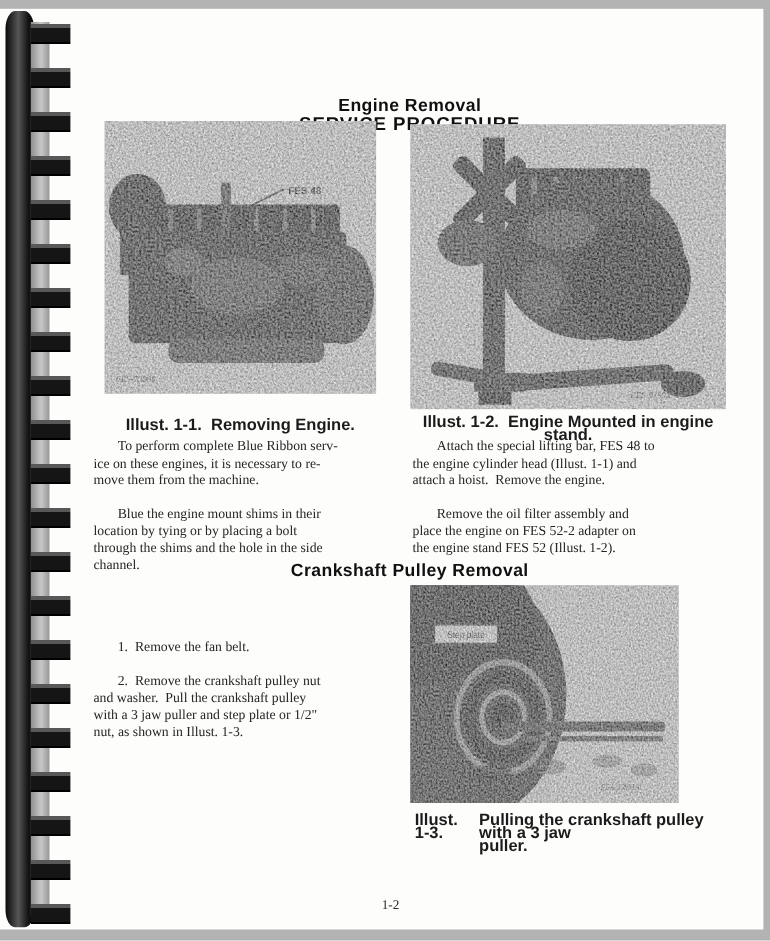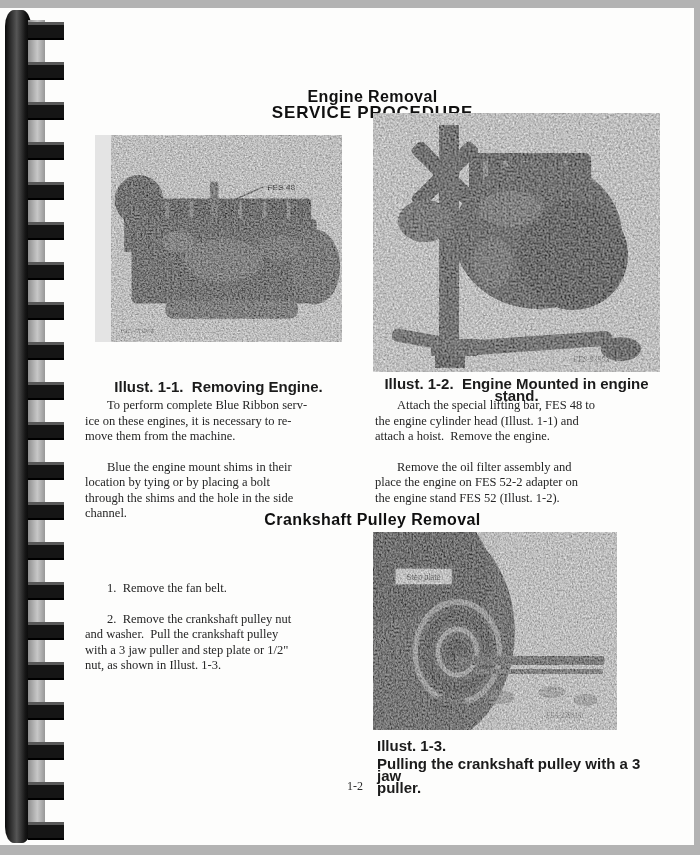--- a/index.html
+++ b/index.html
@@ -53,21 +53,21 @@
   .caption {
     font-family:"Liberation Sans", sans-serif; font-weight:bold;
     font-size:15px; color:#1b1b1b; text-align:center; line-height:12px;
   }
   .caption-hang { display:flex; gap:6px; text-align:left; justify-content:center; }
   .caption-hang .cap-text { white-space:pre-line; }
   .bodytext p, .bodytext div.para {
     margin:0 0 15px 0; font-size:12.5px; line-height:15.5px;
     white-space:pre-line; text-indent:22px; color:#252525;
   }
-  .pagenum { font-size:12px; text-align:center; color:#2a2a2a; }
+  .pagenum { font-size:12px; text-align:center; color:#2a2a2a;margin-top:36px; }
 </style>
 </head>
 <body>
 
 <svg width="0" height="0" style="position:absolute">
   <defs>
     <filter id="grainD" x="-5%" y="-5%" width="110%" height="110%">
       <feTurbulence type="fractalNoise" baseFrequency="0.55" numOctaves="2" seed="8"></feTurbulence>
       <feColorMatrix type="matrix" values="0 0 0 0 0  0 0 0 0 0  0 0 0 0 0  0.9 0.9 0.9 0 -0.6"></feColorMatrix>
     </filter>
@@ -85,21 +85,21 @@
   <div class="comb-inner"></div>
   <div class="teeth"></div>
 </div>
 
 <div class="content">
 
   <div class="abs h1" style="top:59px; left:0;margin-top:44px;">SERVICE PROCEDURE</div>
 
   <div class="abs h2" style="top:88px; left:0;">Engine Removal</div>
 
-  <div class="abs photo" style="left:10px; top:135px; width:247px; height:207px;padding-left:16px;">
+  <div class="abs photo" style="left:10px; top:110px; width:247px; height:248px;">
     <svg viewBox="0 0 247 248" preserveAspectRatio="none">
       <g>
         <rect x="0" y="0" width="247" height="248" fill="#e4e4e4"></rect>
         <ellipse cx="30" cy="78" rx="26" ry="30" fill="#343434"></ellipse>
         <rect x="14" y="96" width="34" height="44" fill="#3a3a3a"></rect>
         <rect x="44" y="76" width="170" height="28" rx="4" fill="#2c2c2c"></rect>
         <g fill="#757575">
           <rect x="58" y="80" width="4" height="20"></rect>
             <rect x="84" y="80" width="4" height="20"></rect>
           <rect x="110" y="80" width="4" height="20"></rect>
@@ -219,21 +219,21 @@
   </div>
 
   <div class="abs bodytext" style="top:581px; left:0; width:280px;">
     <div class="para">1.&nbsp; Remove the fan belt.</div>
     <div class="para">2.&nbsp; Remove the crankshaft pulley nut
 and washer.&nbsp; Pull the crankshaft pulley
 with a 3 jaw puller and step plate or 1/2"
 nut, as shown in Illust. 1-3.</div>
   </div>
 
-  <div class="abs caption caption-hang" style="top:740px; left:292px; width:280px;flex-direction:column;">
+  <div class="abs caption caption-hang" style="top:740px; left:292px; width:280px;">
     <span>Illust. 1-3.</span>
     <span class="cap-text">Pulling the crankshaft pulley with a 3 jaw
 puller.</span>
   </div>
 
   <div class="abs pagenum" style="top:779px; left:0; width:540px;">1-2</div>
 
 </div>
 
 </body></html>

